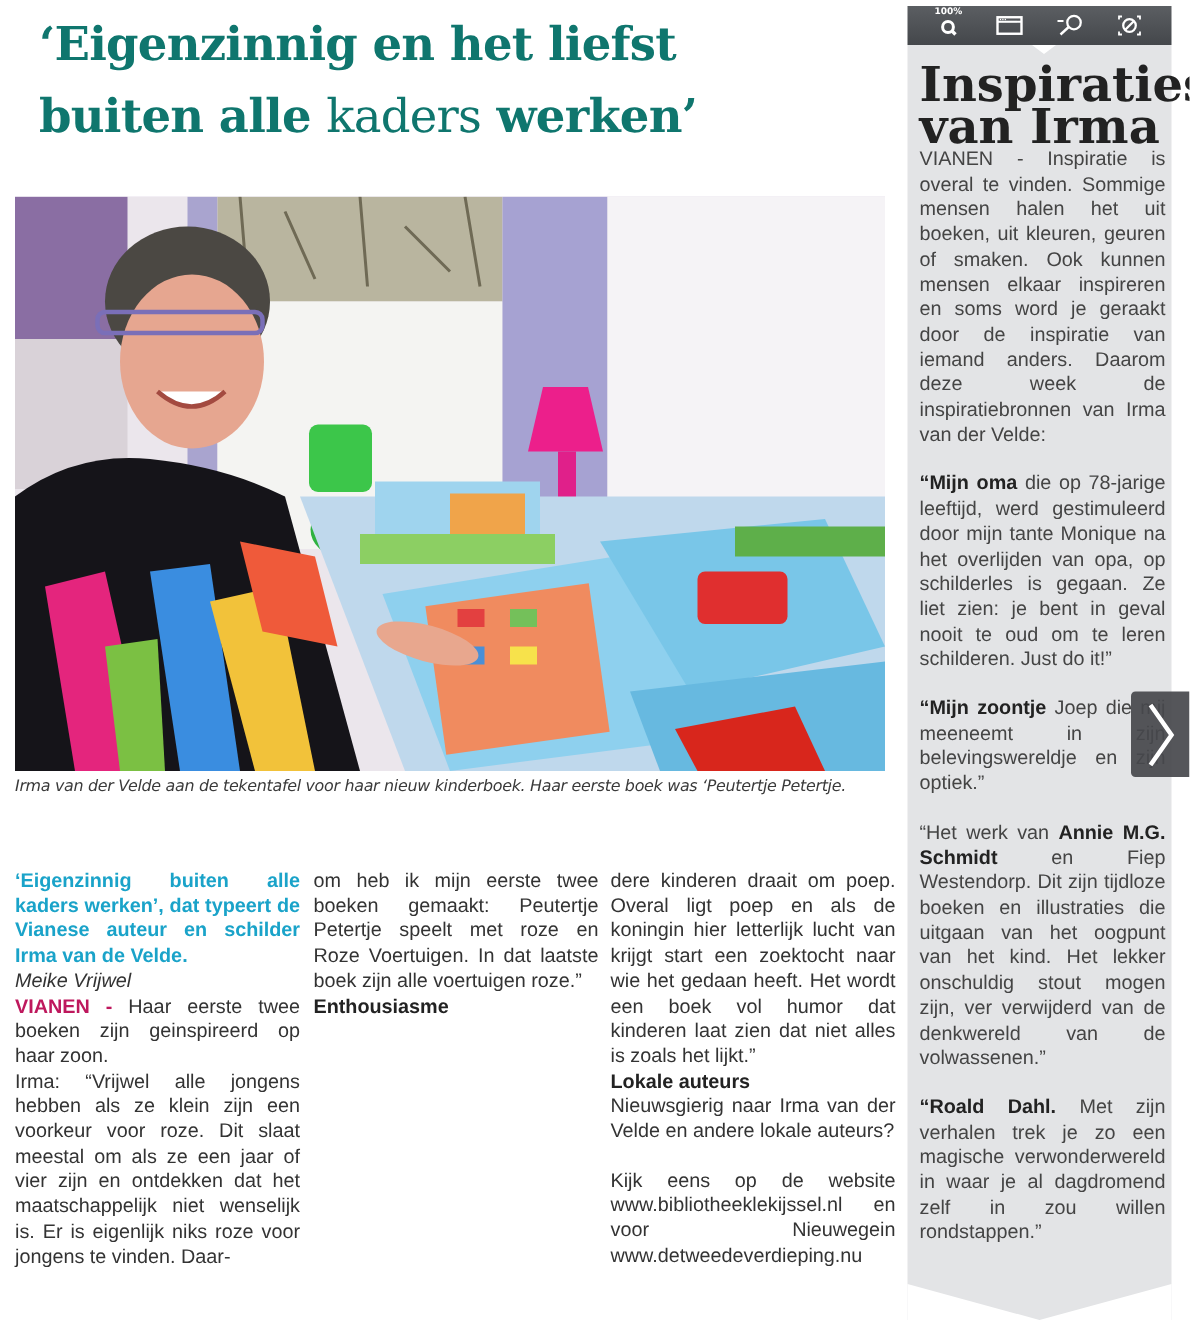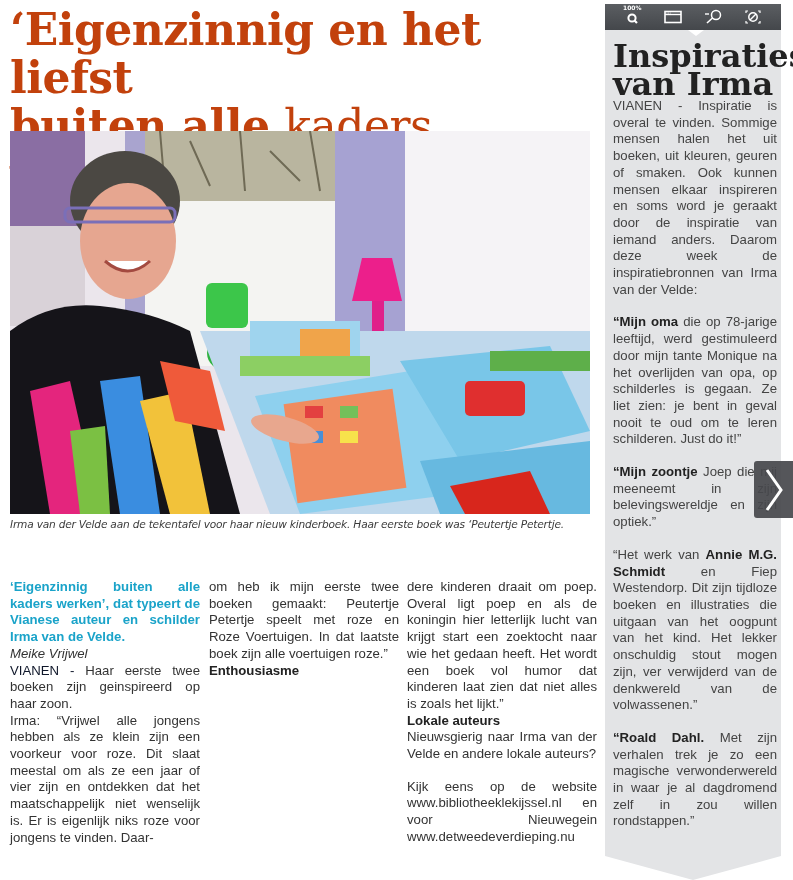--- a/index.html
+++ b/index.html
@@ -1,22 +1,22 @@
 <!DOCTYPE html>
 <html><head>
 <meta charset="utf-8">
 <style>
   * { box-sizing: border-box; margin: 0; padding: 0; }
   html, body { width: 793px; height: 880px; background: #ffffff; overflow: hidden; }
   body { position: relative; font-family: "DejaVu Sans", sans-serif; color: #2a2a2a; }
 
   .headline {
-    position: absolute; left: 10px; top: 6px; width: 590px;
-    font-family: "DejaVu Serif", serif; font-size: 44px; line-height: 48px;
-    color: #c2410c; letter-spacing: -0.5px;
+    position: absolute; left: 26px; top: 6px; width: 590px;
+    font-family: "DejaVu Serif", serif; font-size: 31px; line-height: 48px;
+    color: #0f766e; letter-spacing: -0.5px;
   }
   .headline b { font-weight: bold; }
   .headline .light { font-weight: normal; }
 
   .photo {
     position: absolute; left: 10px; top: 131px; width: 580px; height: 383px;
     overflow: hidden; background: #e9e4ee;
   }
   .caption {
     position: absolute; left: 10px; top: 516px; width: 590px;
@@ -27,21 +27,21 @@
   .col {
     position: absolute; top: 567px; width: 190px;
     font-family: "Liberation Sans", sans-serif; font-size: 13.2px; line-height: 16.7px;
     color: #333; text-align: justify; margin-top: 12px;
   }
   .col1 { left: 10px; }
   .col2 { left: 209px; }
   .col3 { left: 407px; }
   .col p { margin: 0; }
   .lead { color: #1aa3c9; font-weight: bold; }
-  .kicker { color: #0f172a; font-weight: normal; }
+  .kicker { color: #be185d; font-weight: bold; }
   .byline { font-style: italic; margin-top: 16px; }
   .subhead { font-weight: bold; color: #222; }
   .gap { height: 16px; }
 
   
   .sidebar {
     position: absolute; left: 605px; top: 30px; width: 176px; height: 850px;
     background: #e3e4e6;
   }
   .sidebar-bottom-notch {

